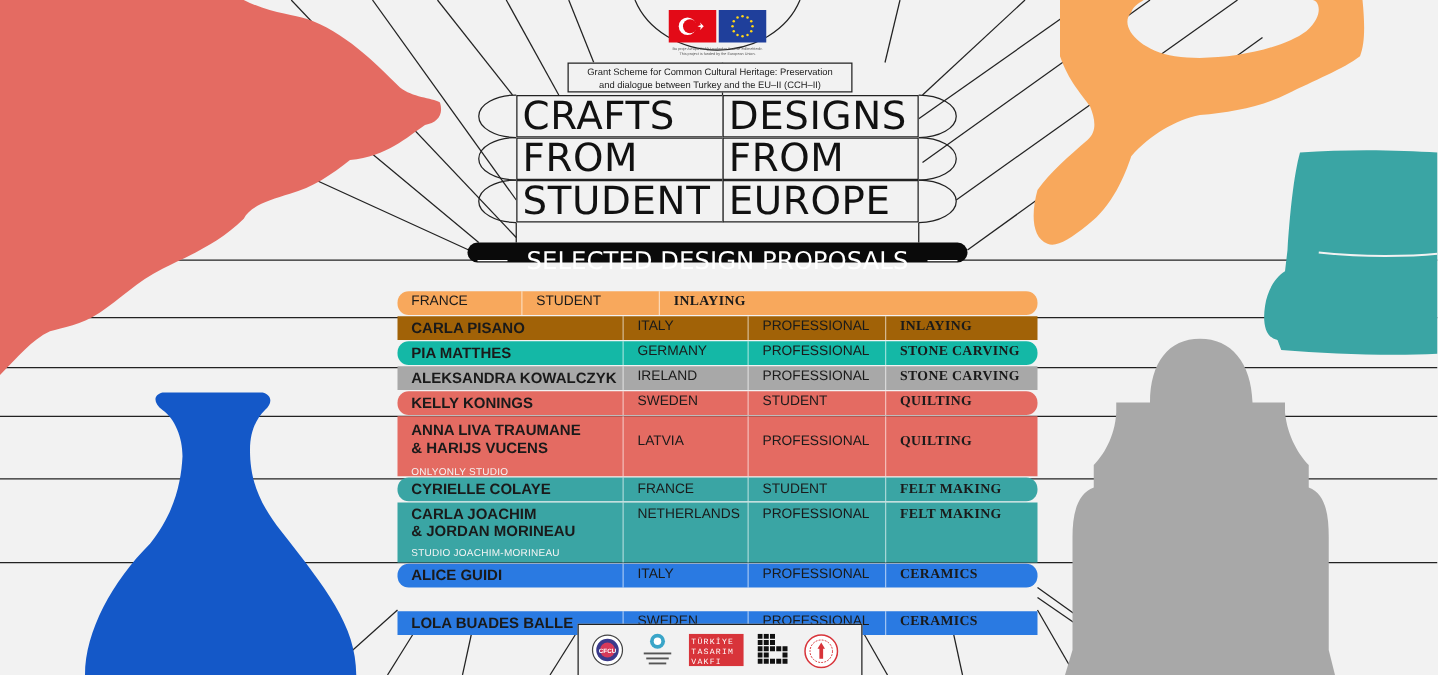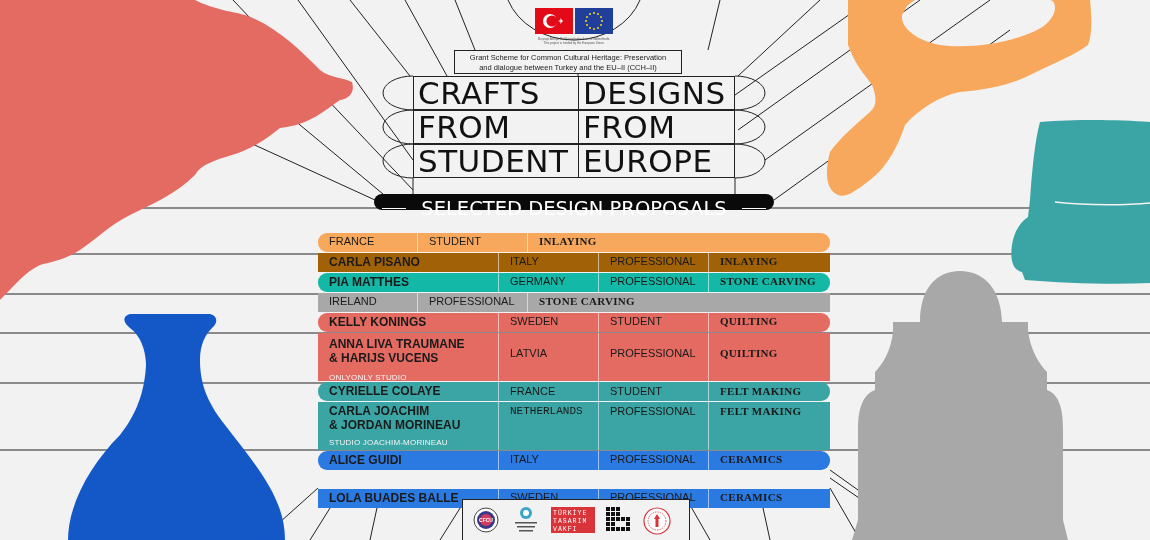--- a/index.html
+++ b/index.html
@@ -161,20 +161,21 @@
   </div>
 
   <div class="row" style="background:#14b8a6;height:19px;border-radius:9px;">
     <div class="cell c-name" style="line-height:19px;">PIA MATTHES</div>
     <div class="cell c-country" style="line-height:17px;">GERMANY</div>
     <div class="cell c-status" style="line-height:17px;">PROFESSIONAL</div>
     <div class="cell c-craft" style="line-height:17px;">STONE CARVING</div>
   </div>
 
   <div class="row" style="background:#a8a8a8;height:19px;">
+    <div class="cell c-name" style="line-height:19px;">ALEKSANDRA KOWALCZYK</div>
     <div class="cell c-country" style="line-height:17px;">IRELAND</div>
     <div class="cell c-status" style="line-height:17px;">PROFESSIONAL</div>
     <div class="cell c-craft" style="line-height:17px;">STONE CARVING</div>
   </div>
 
   <div class="row" style="background:#e46b62;height:19px;border-radius:9px;">
     <div class="cell c-name" style="line-height:19px;">KELLY KONINGS</div>
     <div class="cell c-country" style="line-height:17px;">SWEDEN</div>
     <div class="cell c-status" style="line-height:17px;">STUDENT</div>
     <div class="cell c-craft" style="line-height:17px;">QUILTING</div>
@@ -197,21 +198,21 @@
     <div class="cell c-status" style="line-height:19px;">STUDENT</div>
     <div class="cell c-craft" style="line-height:19px;">FELT MAKING</div>
   </div>
 
   <div class="row" style="background:#3aa5a4;height:48px;">
     <div class="cell c-name" style="padding-top:2px;line-height:14px;">
       <div>CARLA JOACHIM</div>
       <div>&amp; JORDAN MORINEAU</div>
       <span class="studio" style="margin-top:4px;">STUDIO JOACHIM-MORINEAU</span>
     </div>
-    <div class="cell c-country" style="line-height:18px;font-family:Liberation Mono, monospace;">NETHERLANDS</div>
+    <div class="cell c-country" style="line-height:18px;">NETHERLANDS</div>
     <div class="cell c-status" style="line-height:18px;">PROFESSIONAL</div>
     <div class="cell c-craft" style="line-height:18px;">FELT MAKING</div>
   </div>
 
   <div class="row" style="background:#2a7ae2;height:19px;border-radius:9px;">
     <div class="cell c-name" style="line-height:19px;">ALICE GUIDI</div>
     <div class="cell c-country" style="line-height:17px;">ITALY</div>
     <div class="cell c-status" style="line-height:17px;">PROFESSIONAL</div>
     <div class="cell c-craft" style="line-height:17px;">CERAMICS</div>
   </div>

